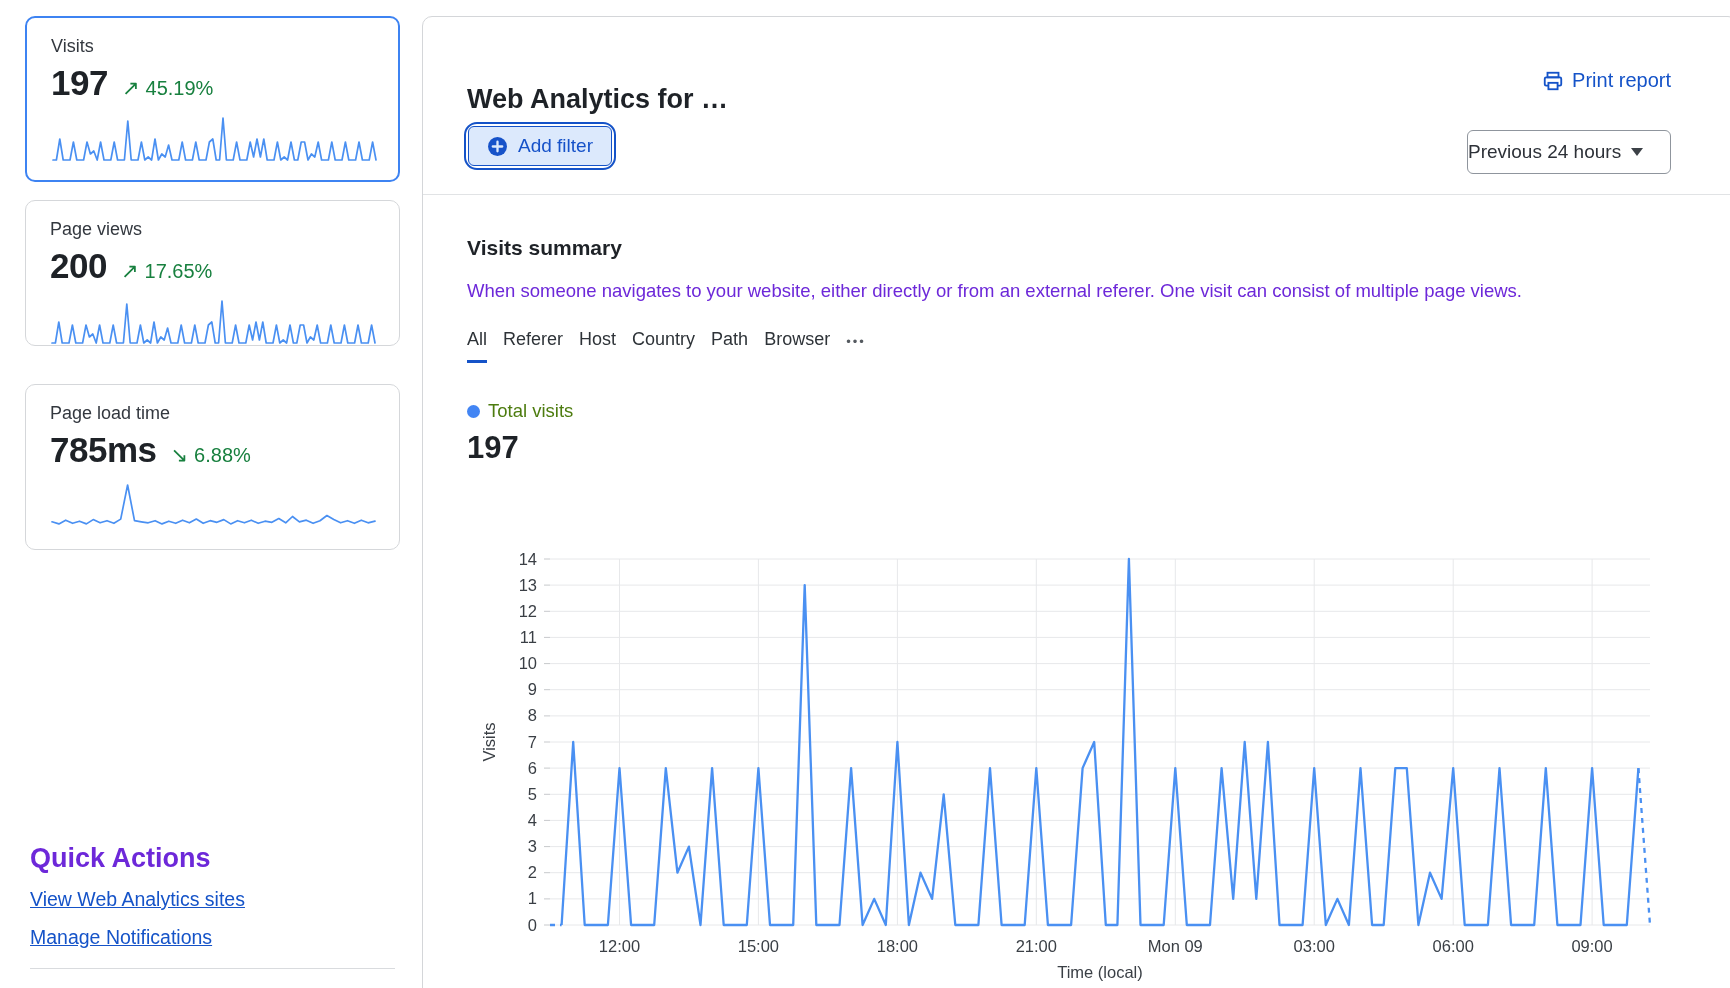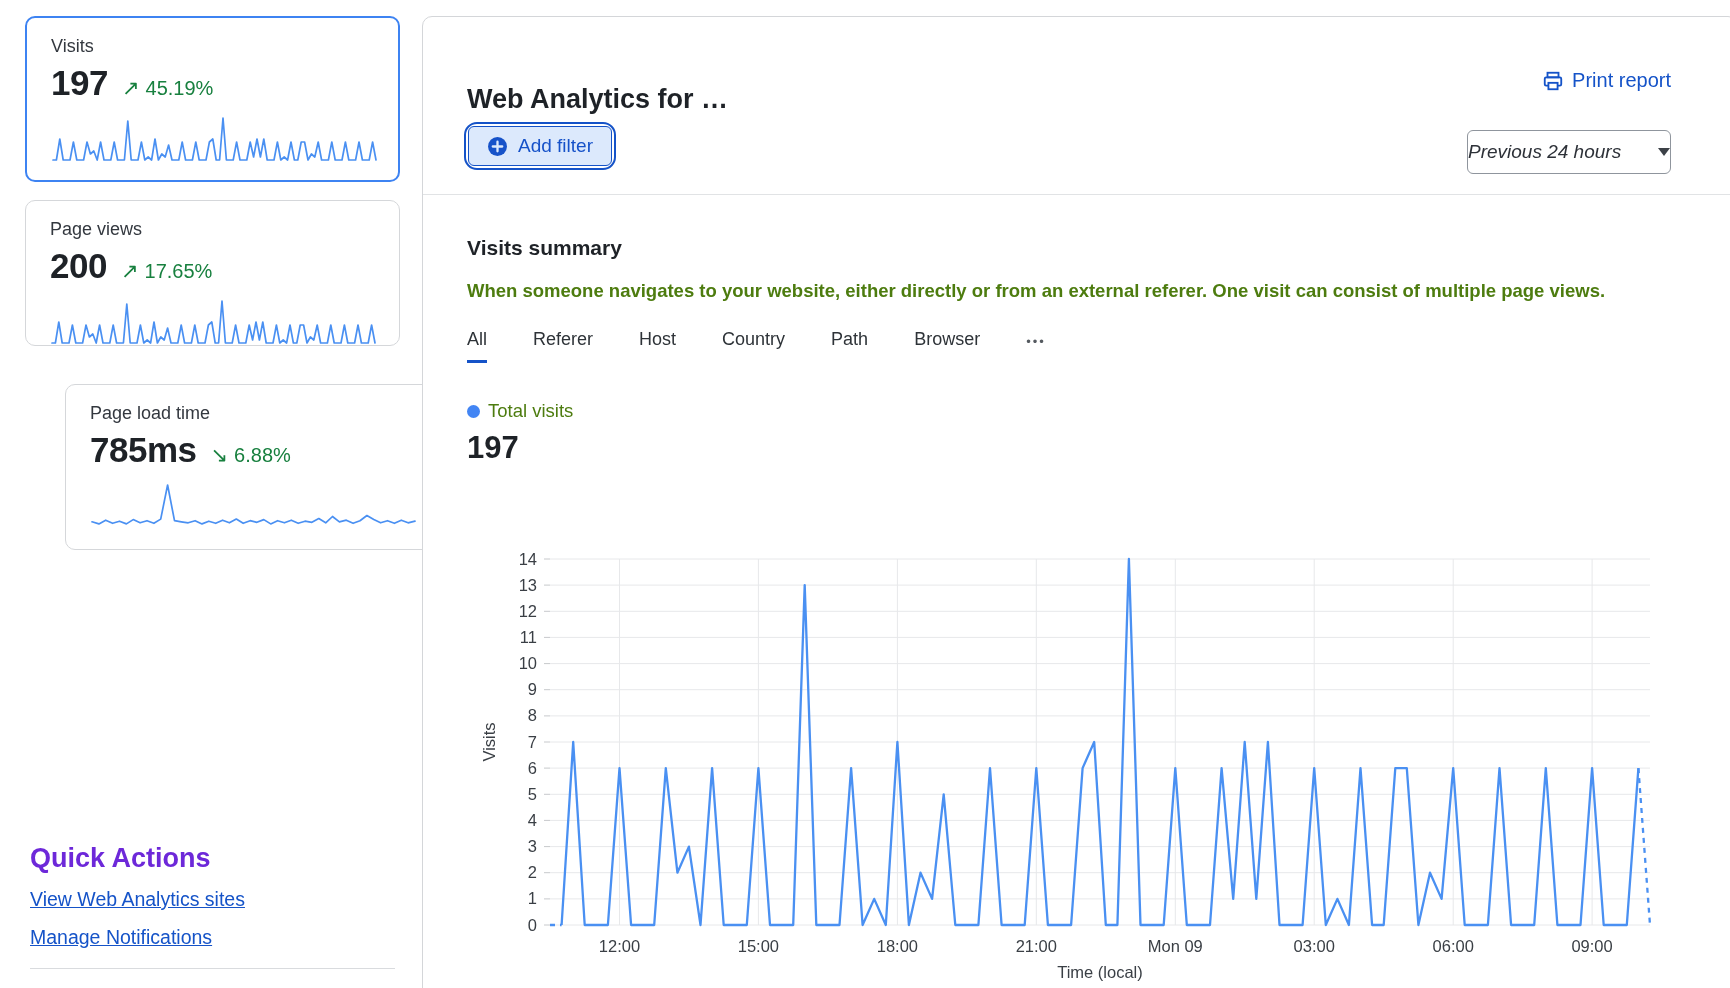--- a/index.html
+++ b/index.html
@@ -26,27 +26,27 @@
   .quick-title{position:absolute;left:30px;top:843px;font-size:27px;font-weight:bold;color:#6d28d9;}
   .quick-link{position:absolute;left:30px;font-size:19.5px;color:#1553c8;text-decoration:underline;cursor:pointer;}
   .sidebar-divider{position:absolute;left:30px;top:968px;width:365px;border-top:1px solid #d9dbde;}
 
   
   .panel{position:absolute;left:422px;top:16px;width:1316px;height:1010px;background:#fff;border:1px solid #d4d6d9;border-radius:10px;box-sizing:border-box;}
   .panel-title{position:absolute;left:44px;top:46px;font-size:27px;font-weight:bold;color:#1e2227;margin-top:21px;}
   .print-report{position:absolute;right:66px;top:52px;display:flex;align-items:flex-end;gap:8px;color:#1553c8;font-size:20px;cursor:pointer;}
   .addfilter-ring{position:absolute;left:41px;top:105px;border:2px solid #1553c8;border-radius:13px;padding:2px;}
   .addfilter-btn{display:flex;align-items:center;gap:10px;background:#dce9fc;border:1px solid #1553c8;border-radius:6px;padding:8px 18px;font-size:19px;color:#1652c9;cursor:pointer;font-family:"Liberation Sans",sans-serif;}
-  .timerange-btn{position:absolute;right:66px;top:113px;width:204px;height:44px;box-sizing:border-box;border:1px solid #8f959d;border-radius:6px;background:#fff;display:flex;align-items:center;justify-content:space-between;gap:10px;font-size:19px;color:#2d3138;cursor:pointer;font-style:italic;}
+  .timerange-btn{position:absolute;right:66px;top:113px;width:204px;height:44px;box-sizing:border-box;border:1px solid #8f959d;border-radius:6px;background:#fff;display:flex;align-items:center;justify-content:flex-start;gap:10px;font-size:19px;color:#2d3138;cursor:pointer;}
   .caret-down{width:0;height:0;border-left:6px solid transparent;border-right:6px solid transparent;border-top:8px solid #3c4147;}
   .panel-divider{position:absolute;left:0;top:177px;width:100%;border-top:1px solid #e1e3e5;}
 
   .summary-title{position:absolute;left:44px;top:219px;font-size:21px;font-weight:bold;color:#1e2227;}
-  .summary-desc{position:absolute;left:44px;top:263px;font-size:18.5px;color:#4d7c0f;white-space:nowrap;font-weight:bold;}
-  .tabs{position:absolute;left:44px;top:312px;display:flex;gap:46px;}
+  .summary-desc{position:absolute;left:44px;top:263px;font-size:18.5px;color:#6d28d9;white-space:nowrap;}
+  .tabs{position:absolute;left:44px;top:312px;display:flex;gap:16px;}
   .tab{font-size:18px;color:#2e3338;padding-bottom:10px;cursor:pointer;}
   .tab.active{border-bottom:3px solid #1553c8;}
   .tab.more{color:#555a60;letter-spacing:1px;}
   .legend{position:absolute;left:44px;top:383px;display:flex;align-items:center;gap:8px;font-size:18.5px;color:#4d7c0f;}
   .legend-dot{width:13px;height:13px;border-radius:50%;background:#4285f4;}
   .total-number{position:absolute;left:44px;top:413px;font-size:31px;font-weight:bold;color:#1e2227;}
 
   .chart-svg{position:absolute;left:18px;top:464px;}
   svg text{font-family:"Liberation Sans",sans-serif;}
 </style>
@@ -76,21 +76,21 @@
       <span class="metric-delta">
         <span class="arrow">↗</span>
         <span>17.65%</span>
       </span>
     </div>
     <svg class="sparkline" width="327" height="50">
         <polyline points="2.0,47.0 5.4,47.0 8.8,26.0 12.2,47.0 15.6,47.0 19.0,47.0 22.4,29.0 25.8,47.0 29.2,47.0 32.6,47.0 36.0,29.0 39.4,41.0 42.8,38.0 46.2,47.0 49.6,29.0 53.0,47.0 56.4,47.0 59.8,47.0 63.2,29.0 66.6,47.0 70.0,47.0 73.4,47.0 76.8,8.0 80.2,47.0 83.6,47.0 87.0,47.0 90.4,29.0 93.8,47.0 97.2,44.0 100.6,47.0 104.0,26.0 107.4,47.0 110.8,41.0 114.2,44.0 117.6,32.0 121.0,47.0 124.4,47.0 127.8,47.0 131.2,29.0 134.6,47.0 138.0,47.0 141.4,47.0 144.8,29.0 148.2,47.0 151.6,47.0 155.0,47.0 158.4,29.0 161.8,26.0 165.2,47.0 168.6,47.0 172.0,5.0 175.4,47.0 178.8,47.0 182.2,47.0 185.6,29.0 189.0,47.0 192.4,47.0 195.8,47.0 199.2,29.0 202.6,44.0 206.0,26.0 209.4,44.0 212.8,26.0 216.2,47.0 219.6,47.0 223.0,47.0 226.4,29.0 229.8,47.0 233.2,44.0 236.6,47.0 240.0,29.0 243.4,47.0 246.8,47.0 250.2,29.0 253.6,29.0 257.0,47.0 260.4,41.0 263.8,44.0 267.2,29.0 270.6,47.0 274.0,47.0 277.4,47.0 280.8,29.0 284.2,47.0 287.6,47.0 291.0,47.0 294.4,29.0 297.8,47.0 301.2,47.0 304.6,47.0 308.0,29.0 311.4,47.0 314.8,47.0 318.2,47.0 321.6,29.0 325.0,47.0" fill="none" stroke="#4a90f2" stroke-width="1.7" stroke-linejoin="round" stroke-linecap="round"></polyline>
       </svg>
   </div>
 
-  <div class="metric-card" style="top:384px;height:166px;margin-left:40px;">
+  <div class="metric-card" style="top:384px;height:166px;">
     <div class="metric-label">Page load time</div>
     <div class="metric-row">
       <span class="metric-value">785ms</span>
       <span class="metric-delta">
         <span class="arrow">↘</span>
         <span>6.88%</span>
       </span>
     </div>
     <svg class="sparkline" width="327" height="50">
         <polyline points="2.0,41.8 8.9,43.9 15.7,40.2 22.6,43.3 29.5,41.2 36.4,43.9 43.2,39.6 50.1,42.8 57.0,40.7 63.9,43.3 70.7,39.1 77.6,5.0 84.5,40.7 91.3,41.8 98.2,42.8 105.1,40.7 112.0,43.9 118.8,41.2 125.7,43.3 132.6,40.2 139.4,42.8 146.3,39.1 153.2,43.3 160.1,40.7 166.9,42.3 173.8,39.6 180.7,43.9 187.6,40.7 194.4,42.8 201.3,40.2 208.2,43.3 215.0,41.2 221.9,42.3 228.8,38.6 235.7,42.8 242.5,36.5 249.4,41.8 256.3,40.2 263.1,43.3 270.0,40.7 276.9,35.5 283.8,39.6 290.6,42.8 297.5,40.7 304.4,43.3 311.3,40.2 318.1,42.8 325.0,41.2" fill="none" stroke="#4a90f2" stroke-width="1.7" stroke-linejoin="round" stroke-linecap="round"></polyline>

